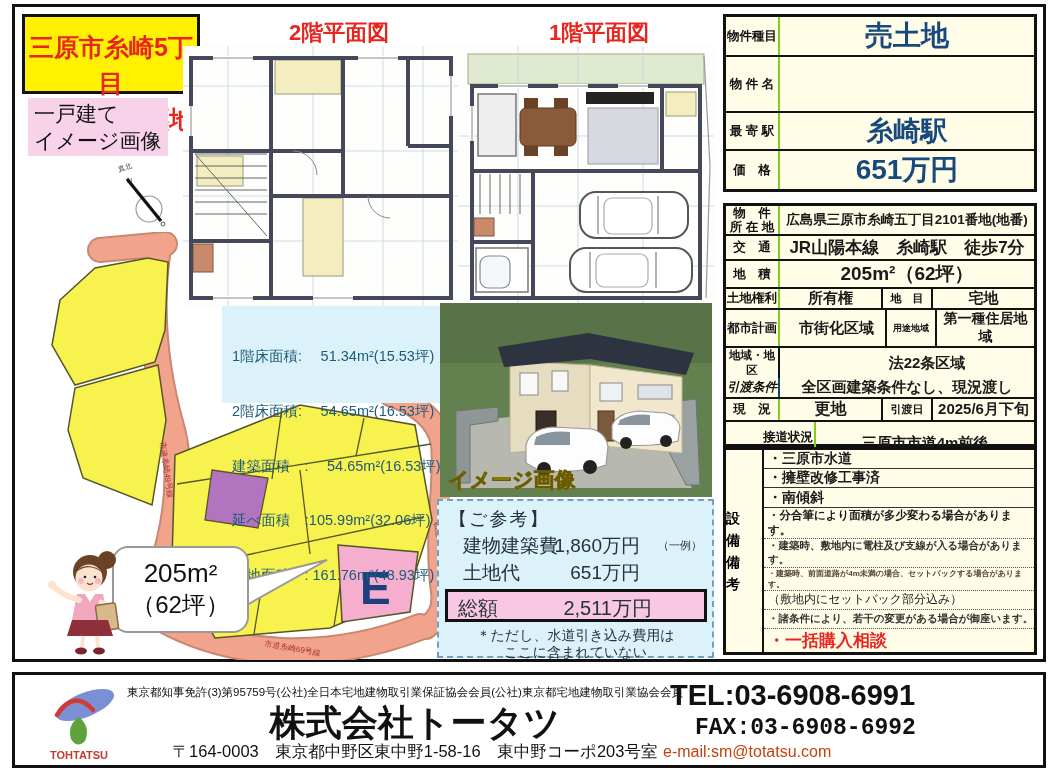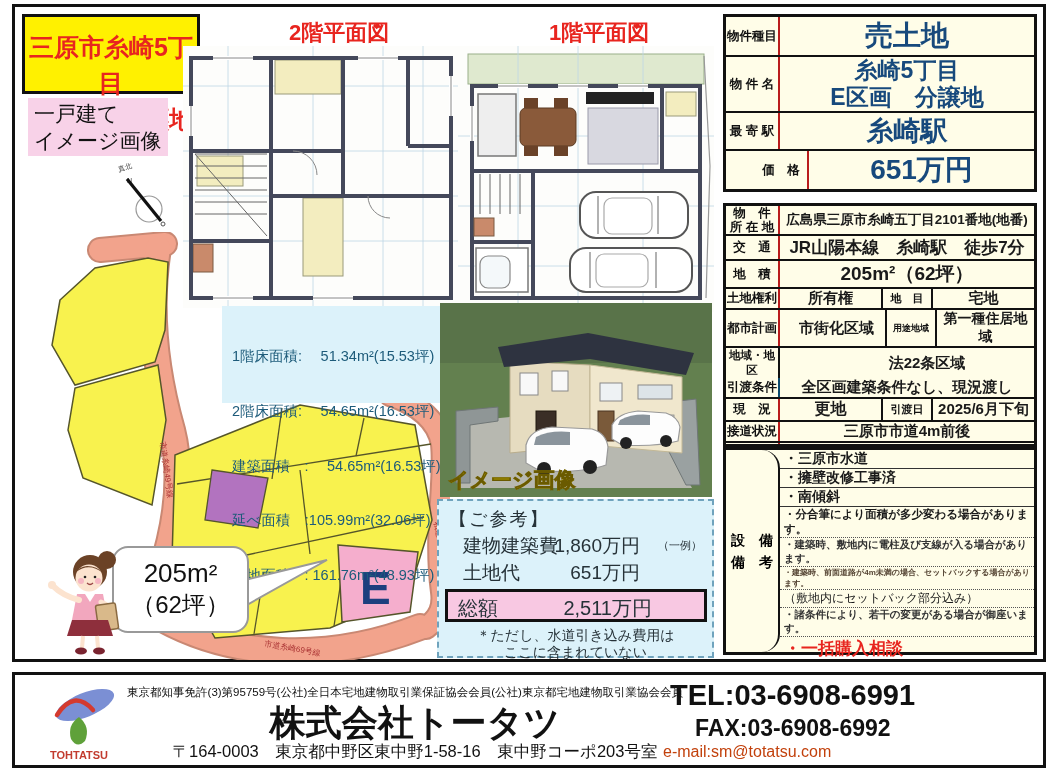--- a/index.html
+++ b/index.html
@@ -36,30 +36,30 @@
     border:3px solid #111; font-size:20px; }
   #total-row .lb { position:absolute; left:10px; top:3px;text-align:center; }
   #total-row .vl { position:absolute; right:52px; top:3px; }
   #ref-note { position:absolute; left:0; top:126px; width:100%; text-align:center; font-size:14px; line-height:16.5px; color:#263238;}
 
   
   .tbl { background:#fffde8; border:3px solid #111; }
   #sum-table { left:723px; top:14px; width:314px; height:178px; }
   .trow { position:relative; border-top:2px solid #111; display:flex; }
   .trow:first-child { border-top:none; }
-  .tlabel { width:54px; border-right:2px solid #b91c1c; display:flex; align-items:center; justify-content:center;
+  .tlabel { width:54px; border-right:2px solid #84cc16; display:flex; align-items:center; justify-content:center;
     font-size:12.5px; font-weight:bold; color:#111; text-align:center; line-height:15px; flex-shrink:0;}
   .tval { flex:1; display:flex; align-items:center; justify-content:center; text-align:center; color:#17497c; font-weight:bold; }
   .tmid { width:52px; border-left:2px solid #111; border-right:2px solid #111; display:flex; align-items:center; justify-content:center;
     font-size:11px; font-weight:bold; color:#111; flex-shrink:0;}
   #det-table { left:723px; top:203px; width:314px; height:244px; }
   #det-table .tval { color:#1a1a1a; font-weight:bold; }
   #rem-table { left:723px; top:447px; width:314px; height:208px; display:flex; }
-  #rem-label { width:54px; border-right:2px solid #111; display:flex; flex-direction:column; align-items:center; justify-content:center;
-    font-size:14px; font-weight:bold; line-height:22px;border-radius:18px; }
+  #rem-label { width:38px; border-right:2px solid #111; display:flex; flex-direction:column; align-items:center; justify-content:center;
+    font-size:14px; font-weight:bold; line-height:22px; }
   #rem-list { flex:1; display:flex; flex-direction:column; }
   .rem-item { flex:1; display:flex; align-items:center; padding-left:4px; color:#1a1a1a; }
   .rs { border-top:1.5px solid #333; }
   .rd { border-top:1.5px dotted #555; }
   .rem-1,.rem-2,.rem-3 { font-size:14px; font-weight:bold; }
   .rem-4 { font-size:11.5px; font-weight:bold; }
   .rem-5 { font-size:10.5px; font-weight:bold; color:#333; }
   .rem-6 { font-size:8px; font-weight:bold; color:#554433; }
   .rem-7 { font-size:12px; }
   .rem-8 { font-size:10.5px; font-weight:bold; color:#333; }
@@ -70,21 +70,21 @@
     border-radius:16px; z-index:6; text-align:center; color:#111; padding-top:10px; }
   #bubble .l1 { font-size:26px; }
   #bubble .l2 { font-size:24px; }
   #bubble-tail { left:243px; top:548px; width:90px; height:70px; z-index:5; }
 
   
   #f-license { left:110px; top:10px; width:560px; text-align:center; font-size:11.5px; color:#111; position:absolute;}
   #f-company { left:140px; top:24px; width:520px; text-align:center; font-size:36px; font-weight:bold; color:#111; position:absolute;}
   #f-address { left:110px; top:66px; width:580px; text-align:center; font-size:16.5px; color:#111; position:absolute;}
   #f-tel { left:655px; top:4px; font-size:29px; font-weight:bold; color:#111; position:absolute;}
-  #f-fax { left:680px; top:40px; font-size:23px; font-weight:bold; color:#111; position:absolute;}
+  #f-fax { left:680px; top:40px; font-size:23px; font-weight:bold; color:#111; position:absolute;font-family:Liberation Mono, monospace;}
   #f-mail { left:648px; top:68px; font-size:16px; color:#c2410c; position:absolute;}
 
   svg text { font-family:"Liberation Sans","DejaVu Sans",sans-serif; }
 </style>
 </head>
 <body>
 
 <div id="page">
 
   <div class="abs" id="main-frame"></div>
@@ -350,30 +350,26 @@
     <ellipse cx="64" cy="103" rx="6" ry="3.5" fill="#7a2430"></ellipse>
   </svg>
 
   <div class="abs tbl" id="sum-table" style="display:flex; flex-direction:column;">
     <div class="trow" style="flex:36;">
       <div class="tlabel">物件種目</div>
       <div class="tval" style="font-size:28px;">売土地</div>
     </div>
     <div class="trow" style="flex:60;">
       <div class="tlabel">物 件 名</div>
-      <div class="tval" style="font-size:23px; flex-direction:column; line-height:27px;">
-        <span>糸崎5丁目</span>
-        <span>E区画　分譲地</span>
-      </div>
     </div>
     <div class="trow" style="flex:40;">
       <div class="tlabel">最 寄 駅</div>
       <div class="tval" style="font-size:27px;">糸崎駅</div>
     </div>
-    <div class="trow" style="flex:39;padding-left:29px;">
+    <div class="trow" style="flex:39;">
       <div class="tlabel">価　格</div>
       <div class="tval" style="font-size:28px;">651万円</div>
     </div>
   </div>
 
   <div class="abs tbl" id="det-table" style="display:flex; flex-direction:column;">
     <div class="trow" style="flex:36;">
       <div class="tlabel" style="flex-direction:column; line-height:14px; display:flex;">
         <span>物　件</span>
         <span>所 在 地</span>
@@ -400,34 +396,34 @@
       <div class="tmid" style="font-size:9px;">用途地域</div>
       <div class="tval" style="font-size:14px;">第一種住居地域</div>
     </div>
     <div class="trow" style="flex:44;">
       <div style="flex:1; display:flex; flex-direction:column;">
         <div style="flex:1; display:flex;gap:40px;">
           <div class="tlabel" style="border-right:2px solid #111; font-size:11.5px;">地域・地区</div>
           <div class="tval" style="font-size:15px;">法22条区域</div>
         </div>
         <div style="flex:1; display:flex;">
-          <div class="tlabel" style="border-right:2px solid #0c4a6e;">引渡条件</div>
+          <div class="tlabel" style="border-right:2px solid #0c4a6e;font-style:italic;">引渡条件</div>
           <div class="tval" style="font-size:15px;">全区画建築条件なし、現況渡し</div>
         </div>
       </div>
     </div>
     <div class="trow" style="flex:26;">
       <div class="tlabel">現　況</div>
       <div class="tval" style="font-size:16px;">更地</div>
       <div class="tmid">引渡日</div>
       <div class="tval" style="font-size:15px;">2025/6月下旬</div>
     </div>
-    <div class="trow" style="flex:21;">
+    <div class="trow" style="flex:21;padding-left:36px;">
       <div class="tlabel">接道状況</div>
-      <div class="tval" style="font-size:15px;">三原市市道4m前後</div>
+      <div class="tval" style="font-size:15px;margin-top:12px;">三原市市道4m前後</div>
     </div>
     <div class="trow" style="flex:23;">
       <div class="tlabel"></div>
       <div class="tval"></div>
     </div>
   </div>
 
   <div class="abs tbl" id="rem-table">
     <div id="rem-label">
       <span>設　備</span>

